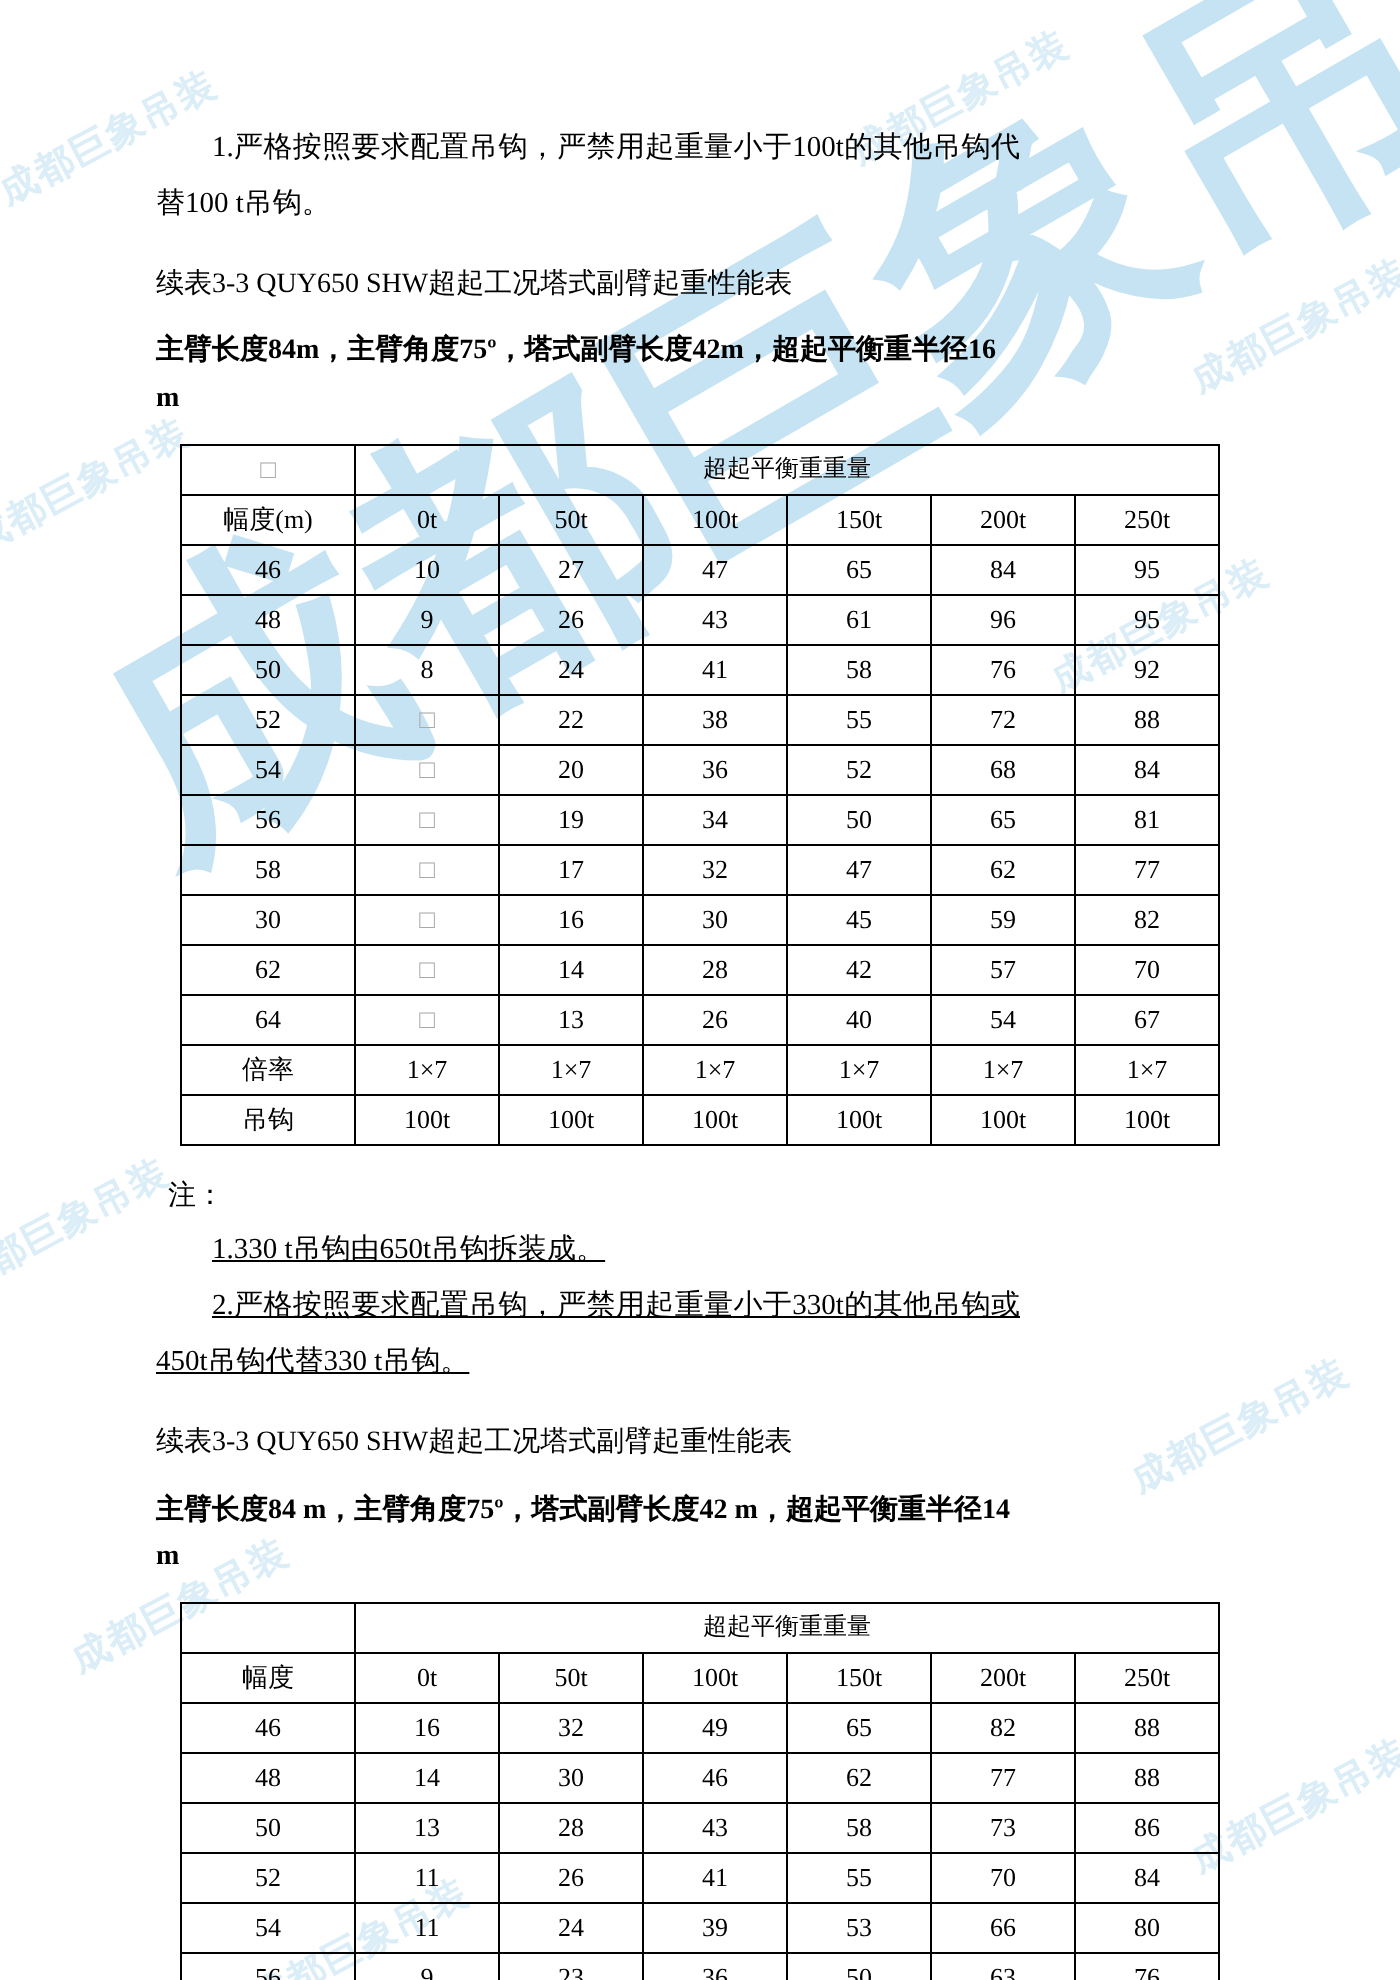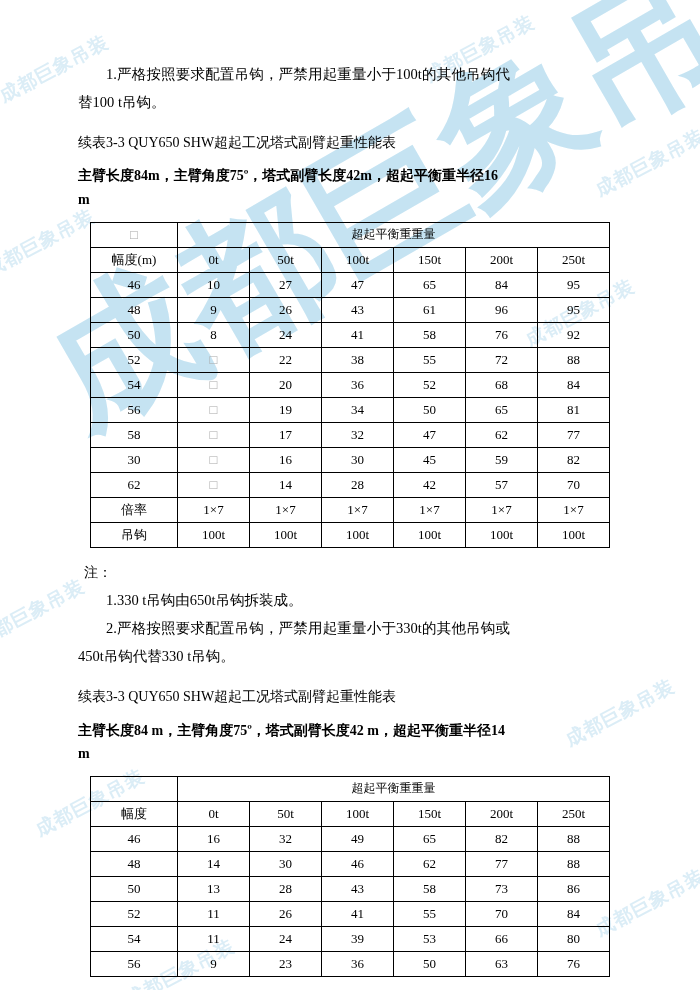--- a/index.html
+++ b/index.html
@@ -75,20 +75,21 @@
     font-size: 14px;
     margin: 16px 0 4px 0;
     padding-left: 6px;
   }
   .note-item {
     font-size: 14.5px;
     line-height: 1.95;
     margin: 0;
     text-indent: 28px;
     text-align: justify;
+    text-decoration: underline;
   }
   
   table.perf {
     border-collapse: collapse;
     width: 520px;
     margin: 6px 0 4px 12px;
     font-size: 13px;
     table-layout: fixed;
   }
   table.perf td, table.perf th {
@@ -226,20 +227,29 @@
       <tr>
         <td class="col-first">62</td>
         <td class="blank-cell">□</td>
         <td>14</td>
         <td>28</td>
         <td>42</td>
         <td>57</td>
         <td>70</td>
       </tr>
       <tr>
+        <td class="col-first">64</td>
+        <td class="blank-cell">□</td>
+        <td>13</td>
+        <td>26</td>
+        <td>40</td>
+        <td>54</td>
+        <td>67</td>
+      </tr>
+      <tr>
         <td class="col-first">倍率</td>
         <td>1×7</td>
         <td>1×7</td>
         <td>1×7</td>
         <td>1×7</td>
         <td>1×7</td>
         <td>1×7</td>
       </tr>
       <tr>
         <td class="col-first">吊钩</td>

